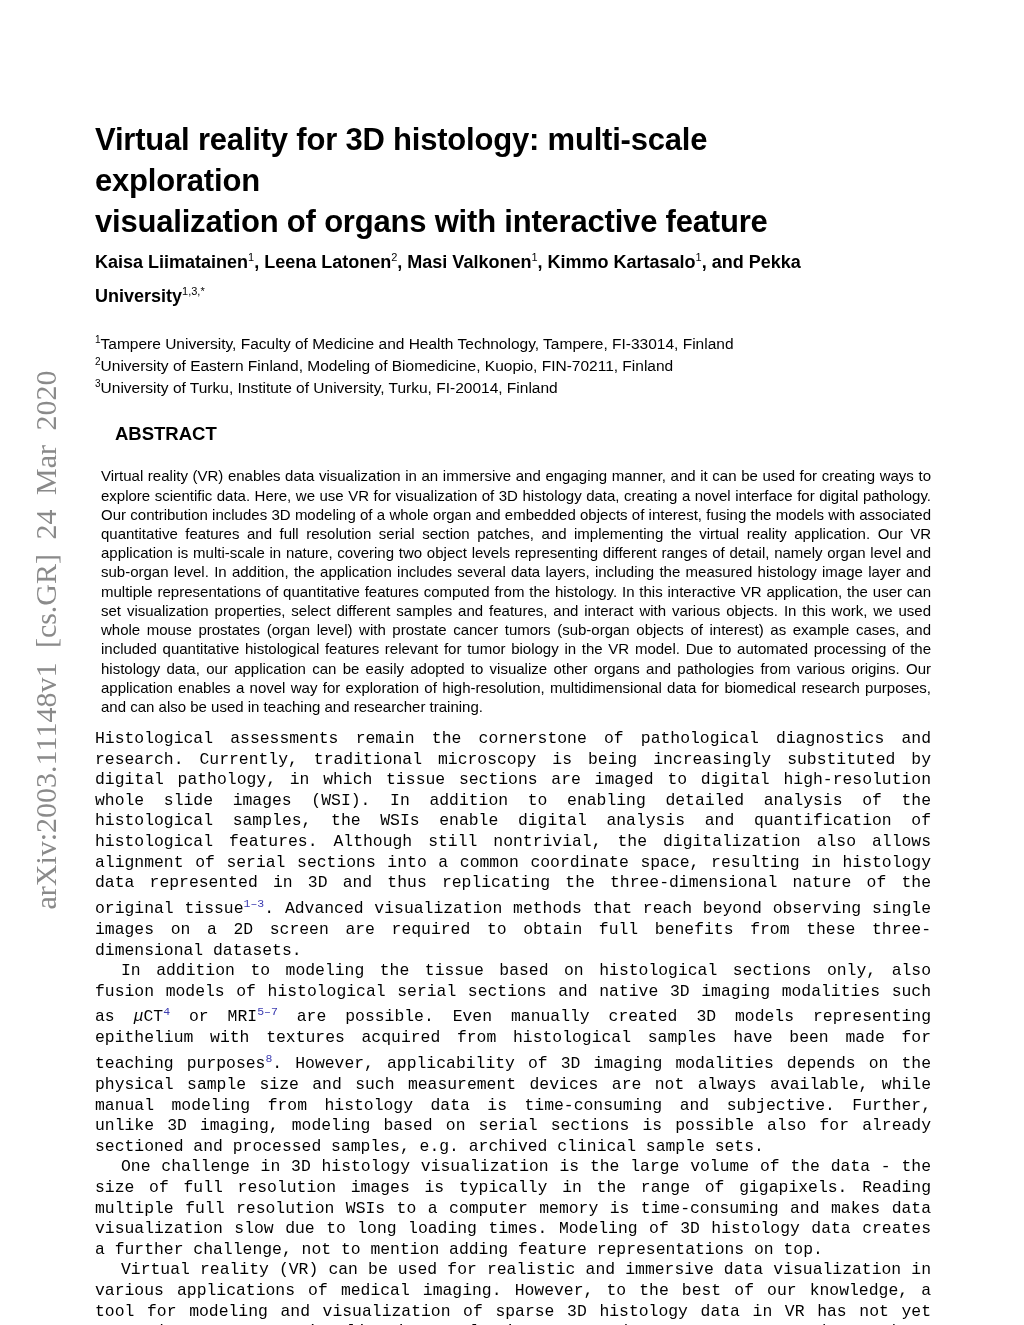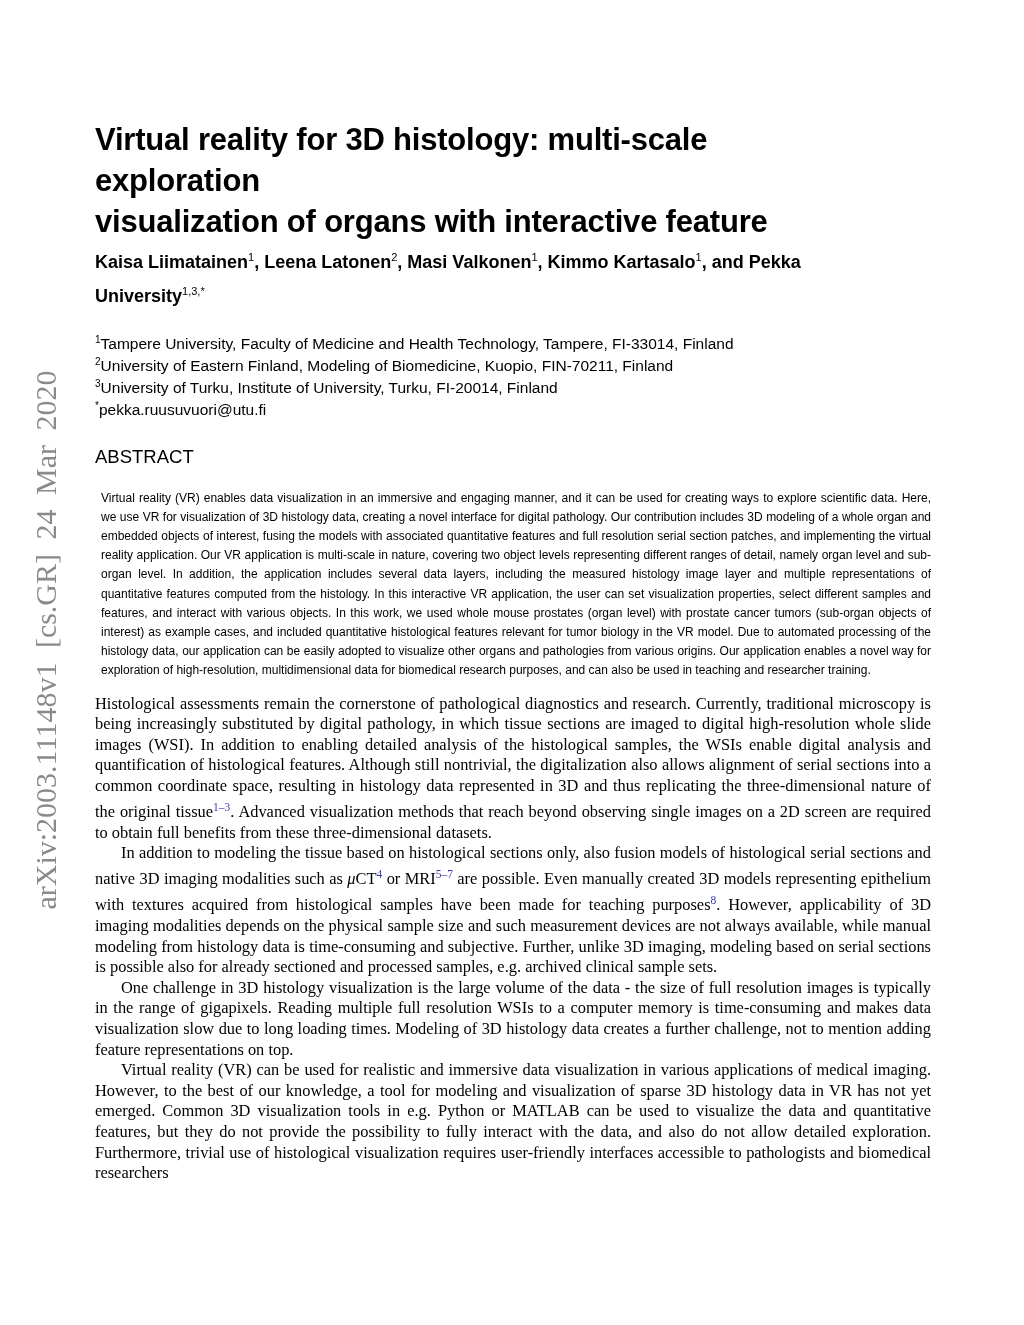--- a/index.html
+++ b/index.html
@@ -47,42 +47,43 @@
     line-height:29px;
   }
   .authors sup{font-size:11px;font-weight:400;}
   .affiliations{
     margin-top:20px;
     font-size:15.5px;
     line-height:18px;
   }
   .affil-line sup{font-size:10px;}
   .section-heading{
-    font-weight:400;
+    font-weight:700;
     font-size:18.5px;
     line-height:22px;
+    margin-left:20px;
   }
   .abstract-heading{margin-top:26px;}
   .abstract-text{
     margin-top:21px;
     margin-left:6px;
     width:830px;
-    font-size:12px;
+    font-size:15px;
     line-height:19.2px;
     text-align:justify;
   }
   .intro-heading{margin-top:30px;}
   .intro-body{
     margin-top:13px;
     font-family:"Liberation Serif",serif;
     font-size:16.4px;
     line-height:20.6px;
     text-align:justify;
   }
-  .body-par{margin:0;}
+  .body-par{margin:0;font-family:Liberation Mono, monospace;}
   .body-par.indent{text-indent:26px;}
   .intro-body sup{font-size:11.5px;}
   sup.ref-link{color:var(--reference-link);}
   .it{font-style:italic;}
 </style>
 </head>
 <body>
 
 <div class="page">
 
@@ -98,21 +99,20 @@
 
     <div class="authors">
         <div><span>Kaisa Liimatainen</span><sup>1</sup><span>, Leena Latonen</span><sup>2</sup><span>, Masi Valkonen</span><sup>1</sup><span>, Kimmo Kartasalo</span><sup>1</sup><span>, and Pekka</span></div>
         <div><span>University</span><sup>1,3,*</sup></div>
       </div>
 
     <div class="affiliations">
         <div class="affil-line"><sup>1</sup><span>Tampere University, Faculty of Medicine and Health Technology, Tampere, FI-33014, Finland</span></div>
         <div class="affil-line"><sup>2</sup><span>University of Eastern Finland, Modeling of Biomedicine, Kuopio, FIN-70211, Finland</span></div>
         <div class="affil-line"><sup>3</sup><span>University of Turku, Institute of University, Turku, FI-20014, Finland</span></div>
-        <div class="affil-line"><sup>*</sup><span>pekka.ruusuvuori@utu.fi</span></div>
       </div>
 
     <h2 class="section-heading abstract-heading">ABSTRACT</h2>
 
     <p class="abstract-text">Virtual reality (VR) enables data visualization in an immersive and engaging manner, and it can be used for creating ways to explore scientific data. Here, we use VR for visualization of 3D histology data, creating a novel interface for digital pathology. Our contribution includes 3D modeling of a whole organ and embedded objects of interest, fusing the models with associated quantitative features and full resolution serial section patches, and implementing the virtual reality application.  Our VR application is multi-scale in nature, covering two object levels representing different ranges of detail, namely organ level and sub-organ level. In addition, the application includes several data layers, including the measured histology image layer and multiple representations of quantitative features computed from the histology.  In this interactive VR application, the user can set visualization properties, select different samples and features, and interact with various objects. In this work, we used whole mouse prostates (organ level) with prostate cancer tumors (sub-organ objects of interest) as example cases, and included quantitative histological features relevant for tumor biology in the VR model. Due to automated processing of the histology data, our application can be easily adopted to visualize other organs and pathologies from various origins. Our application enables a novel way for exploration of high-resolution, multidimensional data for biomedical research purposes, and can also be used in teaching and researcher training.</p>
 
 
     <div class="intro-body">
         <p class="body-par"><span>Histological assessments remain the cornerstone of pathological diagnostics and research. Currently, traditional microscopy is being increasingly substituted by digital pathology, in which tissue sections are imaged to digital high-resolution whole slide images (WSI). In addition to enabling detailed analysis of the histological samples, the WSIs enable digital analysis and quantification of histological features.  Although still nontrivial, the digitalization also allows alignment of serial sections into a common coordinate space, resulting in histology data represented in 3D and thus replicating the three-dimensional nature of the original tissue</span><sup class="ref-link">1–3</sup><span>.  Advanced visualization methods that reach beyond observing single images on a 2D screen are required to obtain full benefits from these three-dimensional datasets.</span></p>
         <p class="body-par indent"><span>In addition to modeling the tissue based on histological sections only, also fusion models of histological serial sections and native 3D imaging modalities such as </span><span class="it">μ</span><span>CT</span><sup class="ref-link">4</sup><span> or MRI</span><sup class="ref-link">5–7</sup><span> are possible. Even manually created 3D models representing epithelium with textures acquired from histological samples have been made for teaching purposes</span><sup class="ref-link">8</sup><span>. However, applicability of 3D imaging modalities depends on the physical sample size and such measurement devices are not always available, while manual modeling from histology data is time-consuming and subjective. Further, unlike 3D imaging, modeling based on serial sections is possible also for already sectioned and processed samples, e.g. archived clinical sample sets.</span></p>

